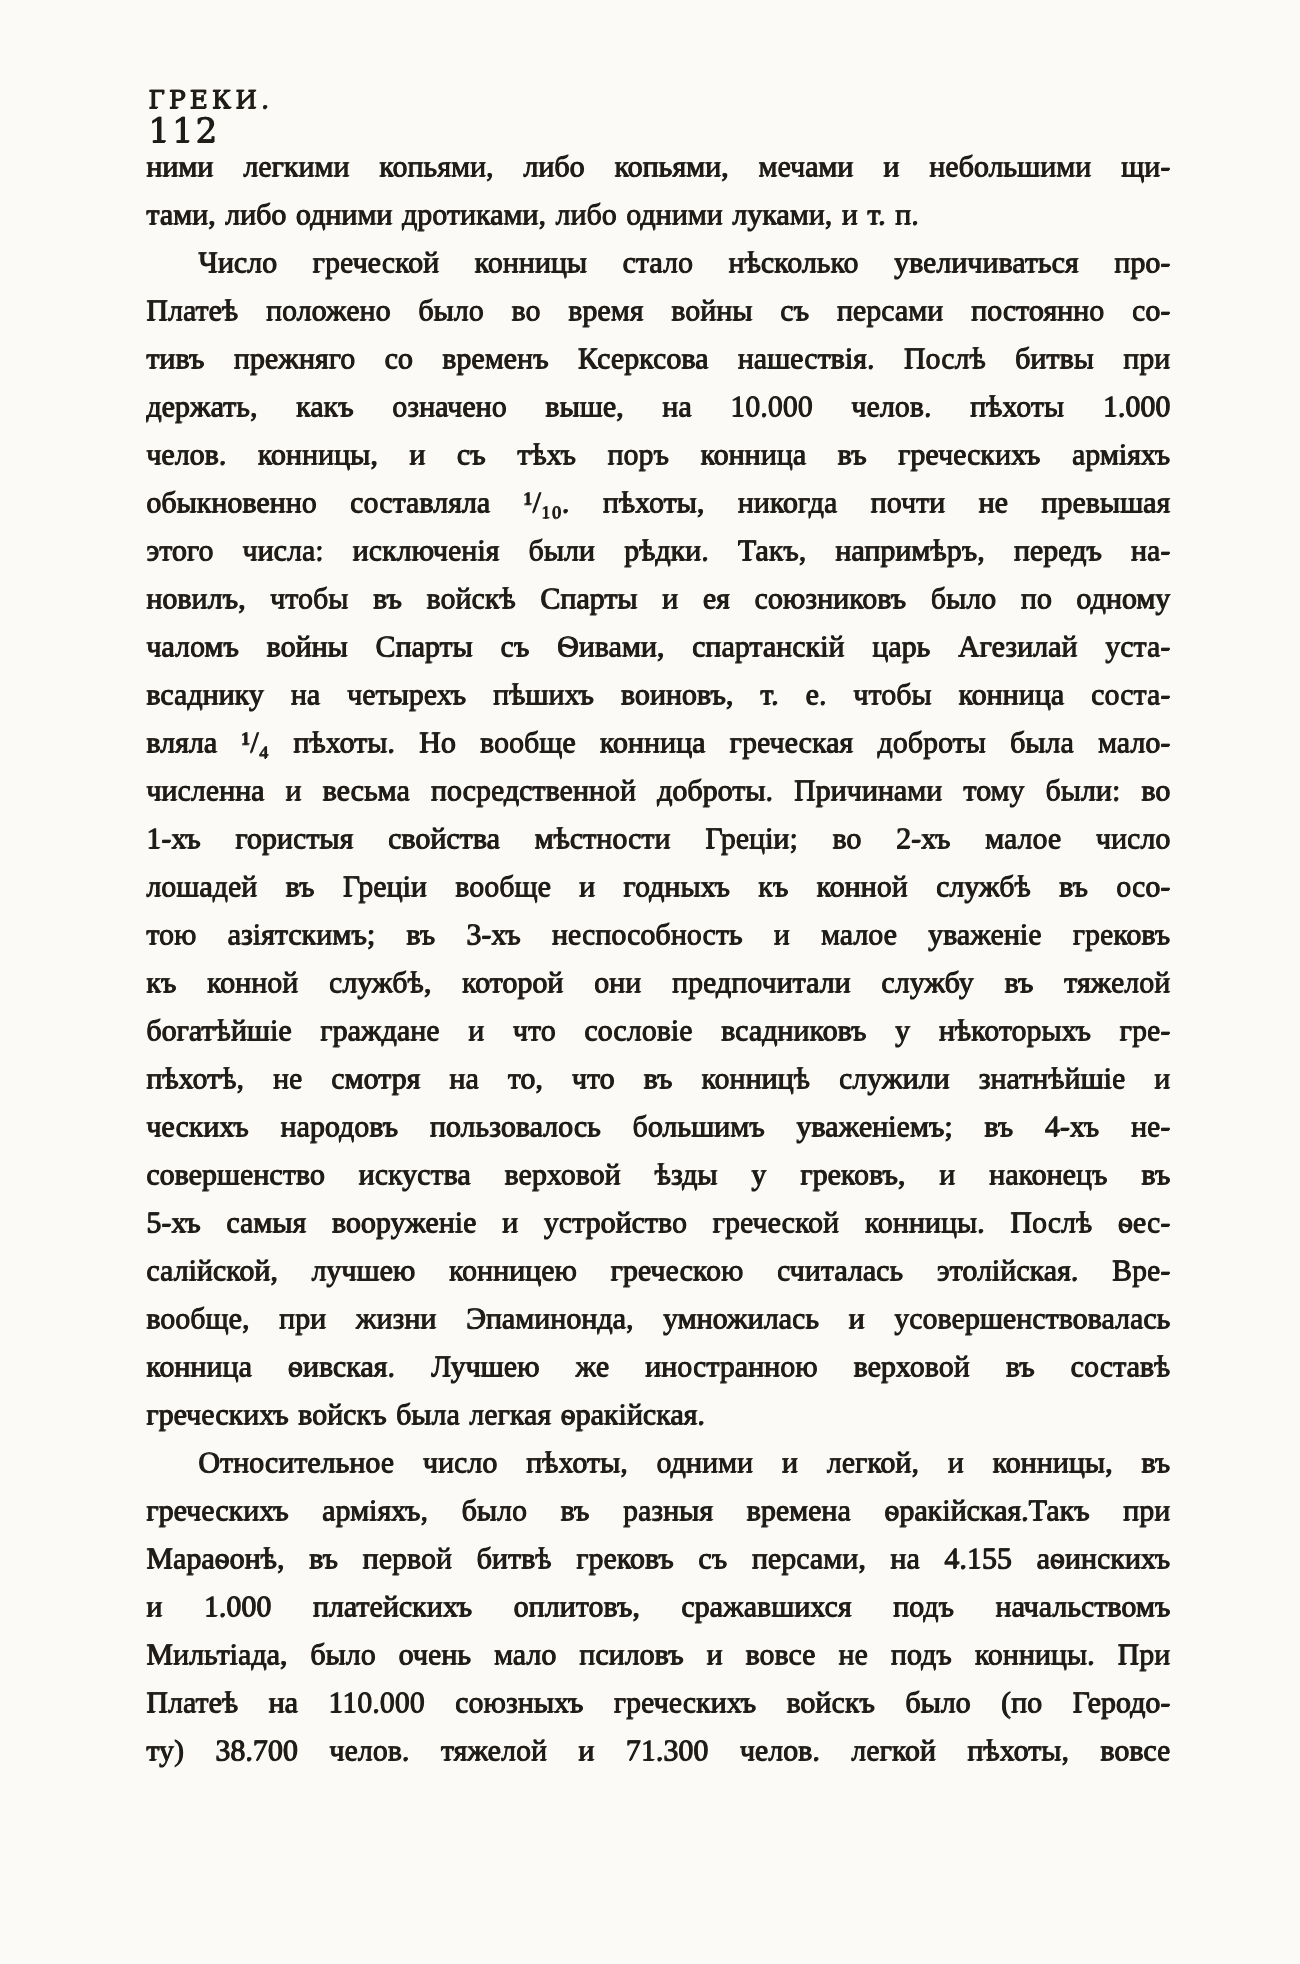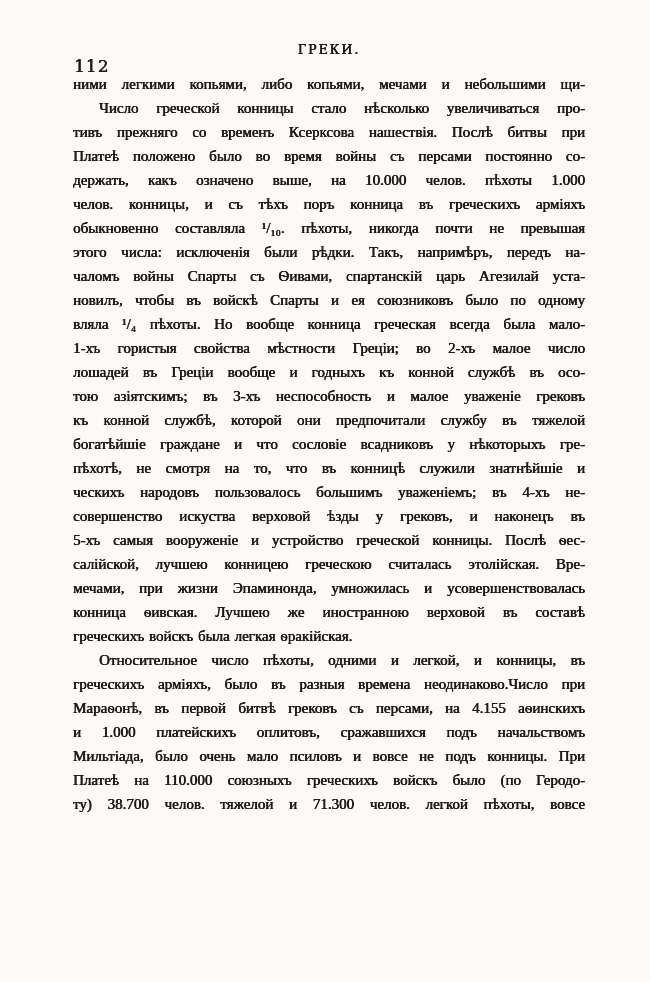--- a/index.html
+++ b/index.html
@@ -33,21 +33,21 @@
     left: 0;
     top: 18px;
     font-size: 17px;
     letter-spacing: 1px;
   }
   .running {
     position: absolute;
     left: 0;
     right: 0;
     top: 4px;
-    text-align: center;
+    text-align: left;
     font-size: 12.5px;
     letter-spacing: 2px;
   }
   .body-text {
     position: absolute;
     top: 72px;
     left: 73px;
     width: 512px;
     font-family: Liberation Serif, serif;
   }
@@ -74,49 +74,52 @@
 <body style="background: rgb(251, 250, 247);">
 
 <div class="page" style="color: rgb(32, 29, 25);">
   <div class="header">
     <span class="pagenum">112</span>
     <span class="running">ГРЕКИ.</span>
   </div>
   <div class="body-text">
       <div class="paragraph">
         <div class="line">ними легкими копьями, либо копьями, мечами и небольшими щи-</div>
+        <div class="line end">тами, либо одними дротиками, либо одними луками, и т. п.</div>
       </div>
       <div class="paragraph">
         <div class="line indent">Число греческой конницы стало нѣсколько увеличиваться про-</div>
+        <div class="line">Платеѣ положено было во время войны съ персами постоянно со-</div>
         <div class="line">тивъ прежняго со временъ Ксерксова нашествія. Послѣ битвы при</div>
-        <div class="line">Платеѣ положено было во время войны съ персами постоянно со-</div>
         <div class="line">держать, какъ означено выше, на 10.000 челов. пѣхоты 1.000</div>
         <div class="line">челов. конницы, и съ тѣхъ поръ конница въ греческихъ арміяхъ</div>
         <div class="line">обыкновенно составляла ¹/₁₀. пѣхоты, никогда почти не превышая</div>
         <div class="line">этого числа: исключенія были рѣдки. Такъ, напримѣръ, передъ на-</div>
+        <div class="line">новилъ, чтобы въ войскѣ Спарты и ея союзниковъ было по одному</div>
         <div class="line">чаломъ войны Спарты съ Ѳивами, спартанскій царь Агезилай уста-</div>
-        <div class="line">новилъ, чтобы въ войскѣ Спарты и ея союзниковъ было по одному</div>
-        <div class="line">вляла ¹/₄ пѣхоты. Но вообще конница греческая всегда была мало-</div>
+        <div class="line">всаднику на четырехъ пѣшихъ воиновъ, т. е. чтобы конница соста-</div>
+        <div class="line">вляла ¹/₄ пѣхоты. Но вообще конница греческая доброты была мало-</div>
+        <div class="line">численна и весьма посредственной доброты. Причинами тому были: во</div>
         <div class="line">1-хъ гористыя свойства мѣстности Греціи; во 2-хъ малое число</div>
         <div class="line">лошадей въ Греціи вообще и годныхъ къ конной службѣ въ осо-</div>
         <div class="line">тою азіятскимъ; въ 3-хъ неспособность и малое уваженіе грековъ</div>
         <div class="line">къ конной службѣ, которой они предпочитали службу въ тяжелой</div>
         <div class="line">богатѣйшіе граждане и что сословіе всадниковъ у нѣкоторыхъ гре-</div>
         <div class="line">пѣхотѣ, не смотря на то, что въ конницѣ служили знатнѣйшіе и</div>
         <div class="line">ческихъ народовъ пользовалось большимъ уваженіемъ; въ 4-хъ не-</div>
         <div class="line">совершенство искуства верховой ѣзды у грековъ, и наконецъ въ</div>
         <div class="line">5-хъ самыя вооруженіе и устройство греческой конницы. Послѣ ѳес-</div>
         <div class="line">салійской, лучшею конницею греческою считалась этолійская. Вре-</div>
-        <div class="line">мечами, при жизни Эпаминонда, умножилась и усовершенствовалась</div>
+        <div class="line">вообще, при жизни Эпаминонда, умножилась и усовершенствовалась</div>
         <div class="line">конница ѳивская. Лучшею же иностранною верховой въ составѣ</div>
         <div class="line end">греческихъ войскъ была легкая ѳракійская.</div>
       </div>
       <div class="paragraph">
         <div class="line indent">Относительное число пѣхоты, одними и легкой, и конницы, въ</div>
-        <div class="line">греческихъ арміяхъ, было въ разныя времена неодинаково.Число при</div>
+        <div class="line">греческихъ арміяхъ, было въ разныя времена ѳракійская.Такъ при</div>
         <div class="line">Мараѳонѣ, въ первой битвѣ грековъ съ персами, на 4.155 аѳинскихъ</div>
         <div class="line">и 1.000 платейскихъ оплитовъ, сражавшихся подъ начальствомъ</div>
         <div class="line">Мильтіада, было очень мало псиловъ и вовсе не подъ конницы. При</div>
         <div class="line">Платеѣ на 110.000 союзныхъ греческихъ войскъ было (по Геродо-</div>
         <div class="line">ту) 38.700 челов. тяжелой и 71.300 челов. легкой пѣхоты, вовсе</div>
       </div>
     </div>
 </div>
 
 </body></html>

